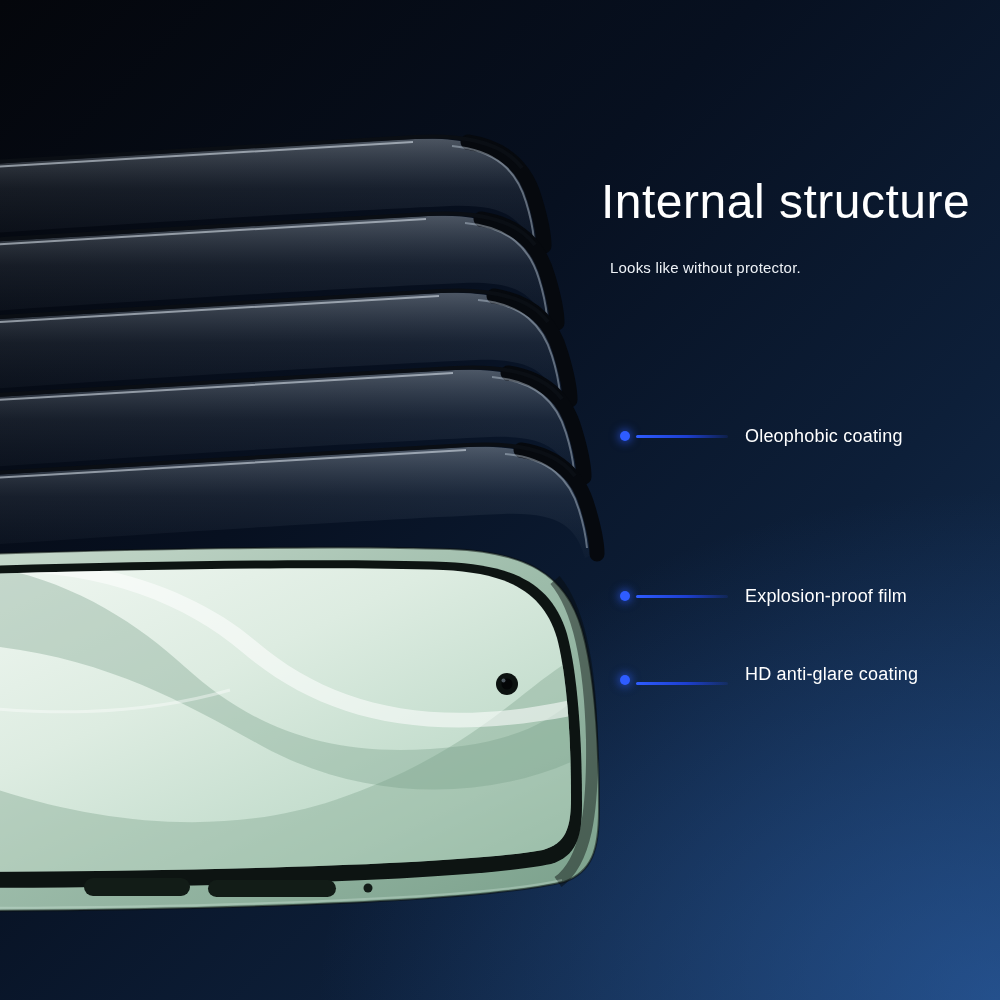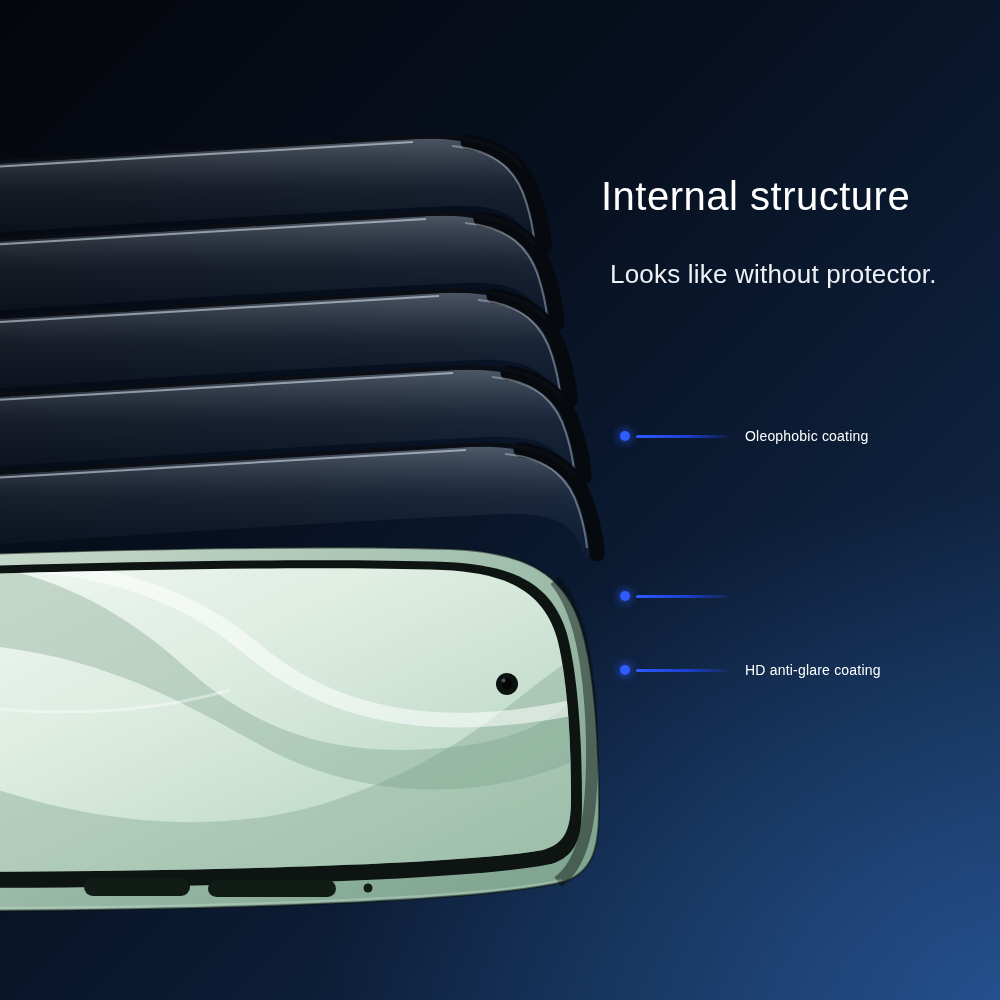--- a/index.html
+++ b/index.html
@@ -6,41 +6,41 @@
   .stage{
     position:relative;width:1000px;height:1000px;overflow:hidden;
     font-family:"Liberation Sans",sans-serif;
     background:
       radial-gradient(1100px 820px at 100% 100%, rgba(47,103,182,0.55), rgba(47,103,182,0) 62%),
       linear-gradient(135deg,#04060b 0%,#071020 38%,#0d1f39 68%,#173459 100%);
   }
   .illustration{position:absolute;left:0;top:0;width:1000px;height:1000px;}
   .page-title{
     position:absolute;left:601px;top:174px;margin:0;
-    font-size:40px;font-weight:400;color:#ffffff;letter-spacing:0.5px;white-space:nowrap;
+    font-size:48px;font-weight:400;color:#ffffff;letter-spacing:0.5px;white-space:nowrap;
   }
   .subtitle{
     position:absolute;left:610px;top:259px;margin:0;
-    font-size:26px;color:#eef2f7;letter-spacing:0.2px;white-space:nowrap;
+    font-size:15px;color:#eef2f7;letter-spacing:0.2px;white-space:nowrap;
   }
   .callout{
     position:absolute;left:620px;height:30px;display:flex;align-items:center;
   }
   .callout .dot{
     width:10px;height:10px;border-radius:50%;background:#2e5cff;
     box-shadow:0 0 9px 2px rgba(46,92,255,0.55);flex:0 0 auto;
   }
   .callout .line{
     width:92px;height:3px;margin-left:6px;border-radius:2px;flex:0 0 auto;
     background:linear-gradient(90deg,#2e5cff 0%,#1d3fd0 55%,rgba(29,63,208,0.15) 100%);
   }
   .callout .label{
-    margin-left:17px;font-size:14px;color:#ffffff;white-space:nowrap;letter-spacing:0.2px;
+    margin-left:17px;font-size:18px;color:#ffffff;white-space:nowrap;letter-spacing:0.2px;
   }
-  .c1{top:421px;} .c2{top:502px;} .c3{top:581px;} .c4{top:655px;} .c5{top:728px;}
+  .c1{top:421px;} .c2{top:502px;} .c3{top:581px;} .c4{top:655px;align-items:flex-end;} .c5{top:728px;}
 </style>
 </head>
 <body>
 
 <div class="stage">
 
   <svg class="illustration" viewBox="0 0 1000 1000" aria-hidden="true">
     <defs>
       <linearGradient id="sheetFill" x1="0" y1="0" x2="0" y2="1">
         <stop offset="0%" stop-color="rgba(210,222,232,0.34)"></stop>
@@ -103,20 +103,21 @@
   <p class="subtitle">Looks like without protector.</p>
 
   <div class="callout c1">
     <span class="dot"></span>
     <span class="line"></span>
     <span class="label">Oleophobic coating</span>
   </div>
   <div class="callout c3">
     <span class="dot"></span>
     <span class="line"></span>
+    <span class="label">Explosion-proof film</span>
   </div>
   <div class="callout c4">
     <span class="dot"></span>
     <span class="line"></span>
     <span class="label">HD anti-glare coating</span>
   </div>
 
 </div>
 
 </body></html>

